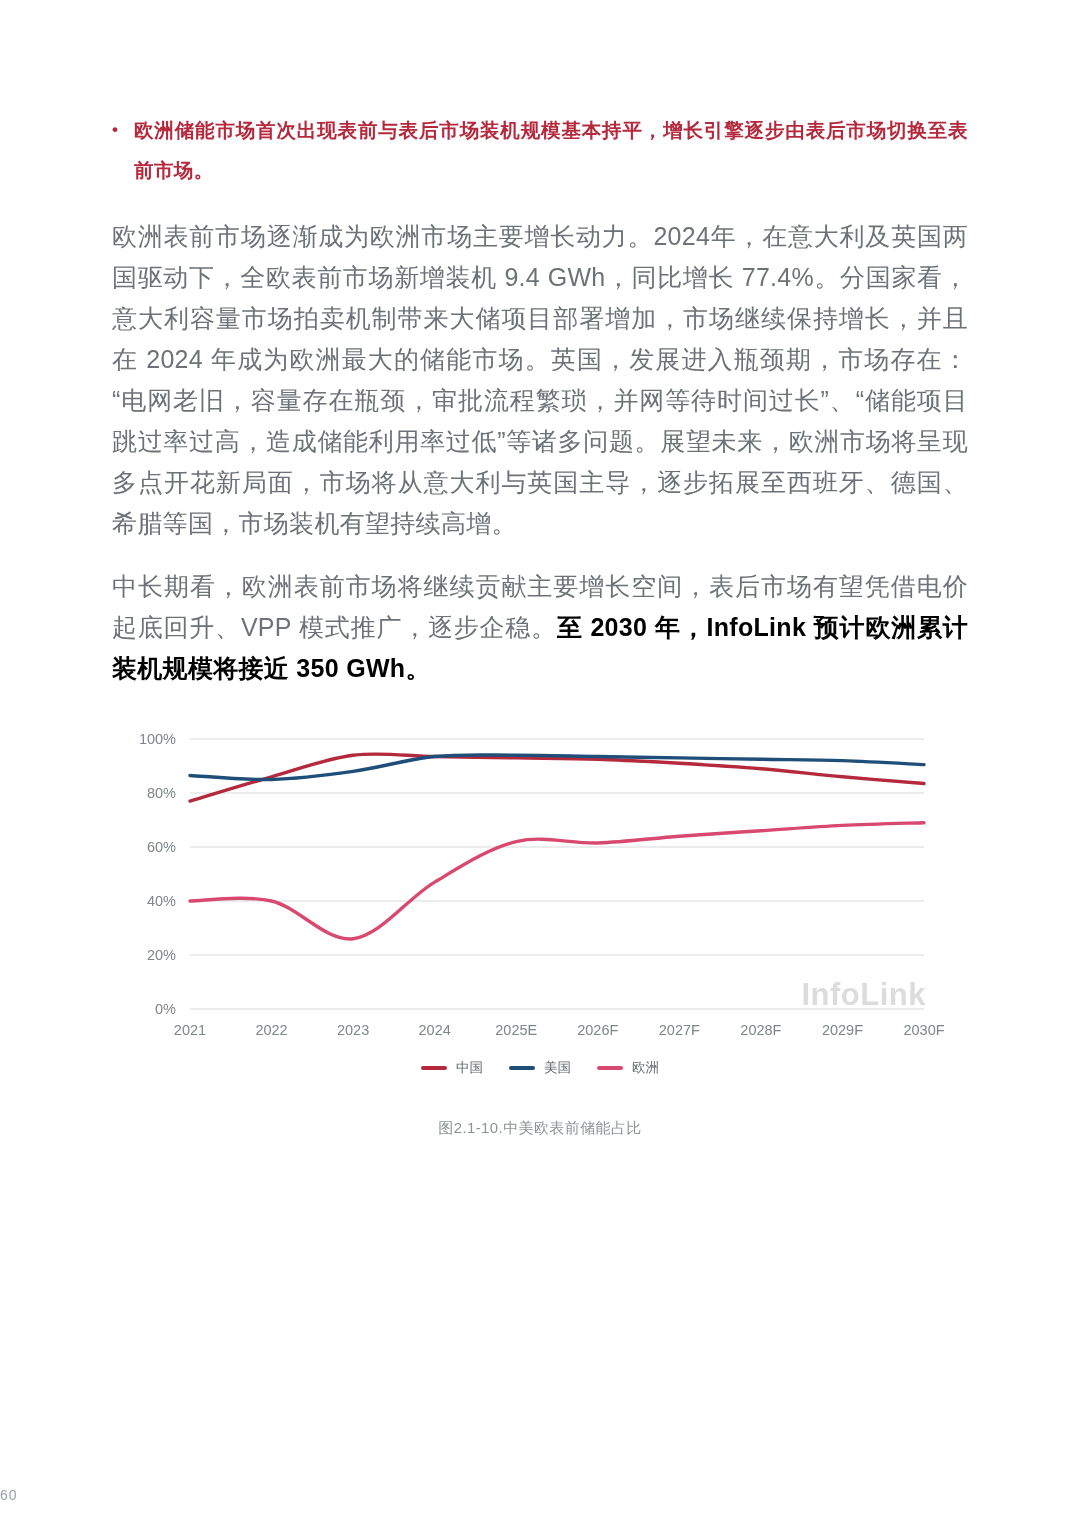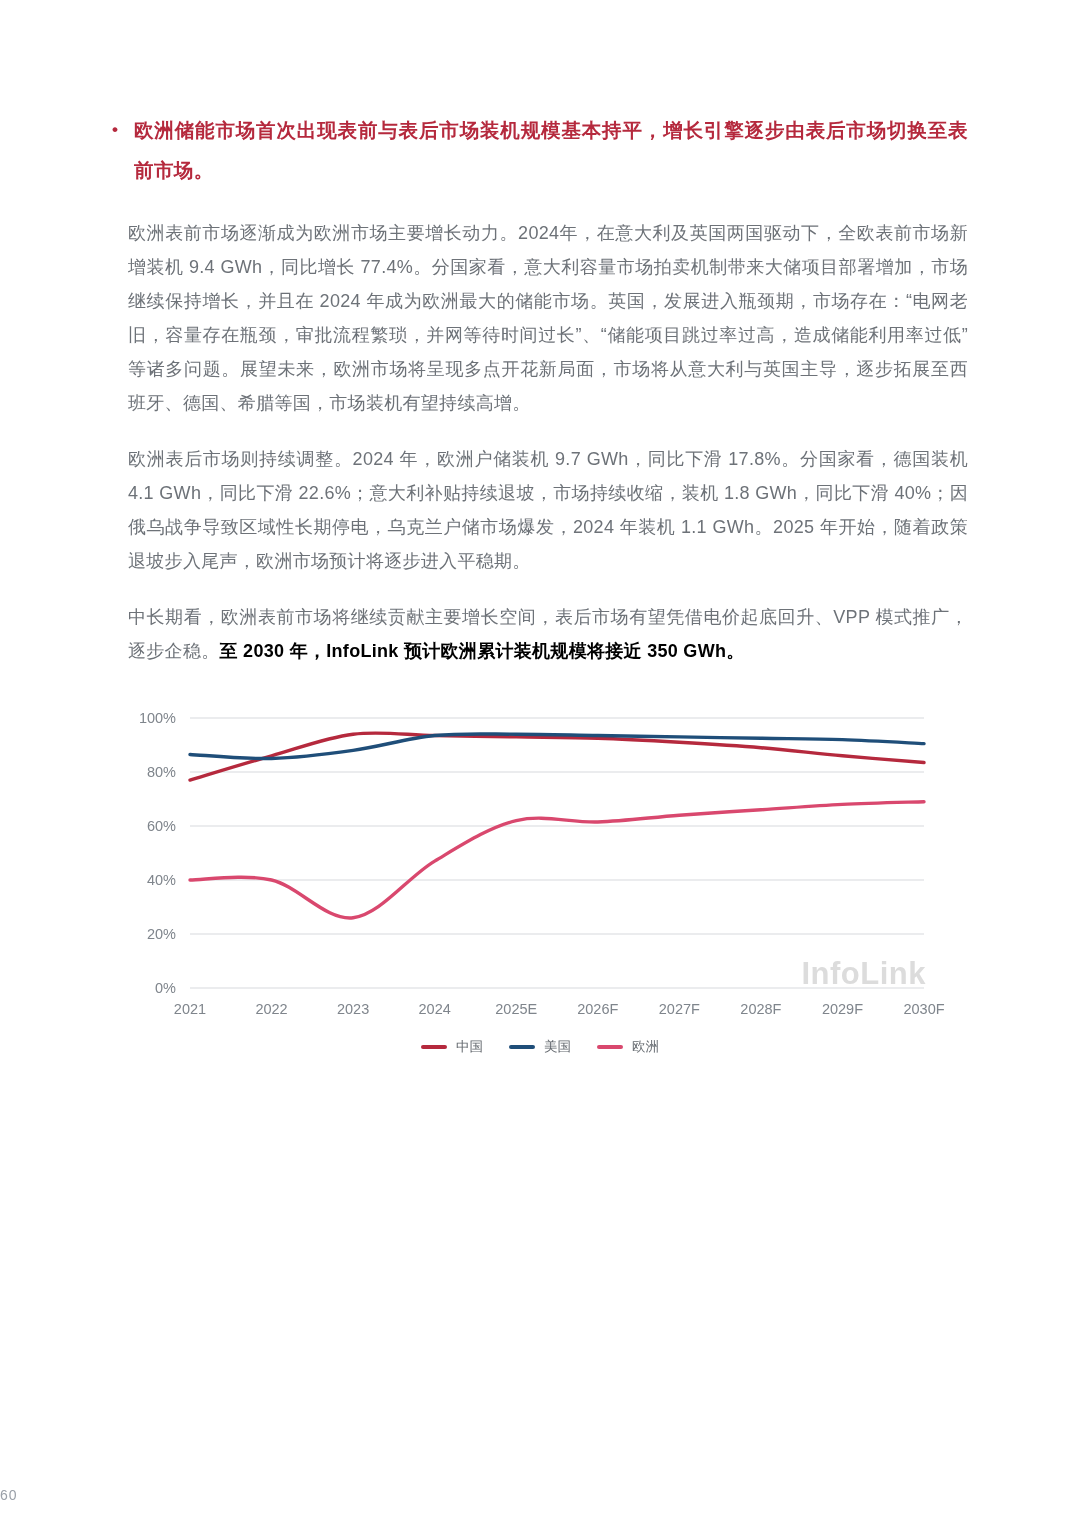--- a/index.html
+++ b/index.html
@@ -46,26 +46,26 @@
   }
   .bullet-text {
     flex: 1 1 auto;
     text-align: justify;
     text-justify: inter-character;
   }
 
   
   .para {
     color: #6d7278;
-    font-size: 18px;
-    line-height: 34px;
+    font-size: 25px;
+    line-height: 41px;
     text-align: justify;
     text-justify: inter-character;
     letter-spacing: 0.3px;
-    margin: 0 0 22px 16px;
+    margin: 0 0 22px 0;
   }
   .para .hl {
     color: #000000;
     font-weight: bold;
   }
 
   
   .figure {
     margin-top: 36px;
     width: 856px;
@@ -134,23 +134,20 @@
 
     <div class="bullet-head">
       <span class="bullet-dot">•</span>
       <span class="bullet-text">欧洲储能市场首次出现表前与表后市场装机规模基本持平，增长引擎逐步由表后市场切换至表前市场。</span>
     </div>
 
     <p class="para">
       <span>欧洲表前市场逐渐成为欧洲市场主要增长动力。2024年，在意大利及英国两国驱动下，全欧表前市场新增装机 9.4 GWh，同比增长 77.4%。分国家看，意大利容量市场拍卖机制带来大储项目部署增加，市场继续保持增长，并且在 2024 年成为欧洲最大的储能市场。英国，发展进入瓶颈期，市场存在：“电网老旧，容量存在瓶颈，审批流程繁琐，并网等待时间过长”、“储能项目跳过率过高，造成储能利用率过低”等诸多问题。展望未来，欧洲市场将呈现多点开花新局面，市场将从意大利与英国主导，逐步拓展至西班牙、德国、希腊等国，市场装机有望持续高增。</span>
     </p>
 
-    <p class="para">
-      <span>欧洲表后市场则持续调整。2024 年，欧洲户储装机 9.7 GWh，同比下滑 17.8%。分国家看，德国装机 4.1 GWh，同比下滑 22.6%；意大利补贴持续退坡，市场持续收缩，装机 1.8 GWh，同比下滑 40%；因俄乌战争导致区域性长期停电，乌克兰户储市场爆发，2024 年装机 1.1 GWh。2025 年开始，随着政策退坡步入尾声，欧洲市场预计将逐步进入平稳期。</span>
-    </p>
 
     <p class="para">
       <span>中长期看，欧洲表前市场将继续贡献主要增长空间，表后市场有望凭借电价起底回升、VPP 模式推广，逐步企稳。</span><span class="hl">至 2030 年，InfoLink 预计欧洲累计装机规模将接近 350 GWh。</span>
     </p>
 
 
     <div class="figure">
       <div class="chart-wrap">
         <svg class="chart-svg" id="chart-svg" width="856" height="330" viewBox="0 0 856 330">
             <line x1="78" y1="284" x2="812" y2="284" stroke="#e4e6e8" stroke-width="1.4"></line>
@@ -190,18 +187,19 @@
         <div class="legend-item">
           <span class="legend-swatch" id="sw1" style="background: rgb(31, 78, 121);"></span>
           <span>美国</span>
         </div>
         <div class="legend-item">
           <span class="legend-swatch" id="sw2" style="background: rgb(217, 72, 110);"></span>
           <span>欧洲</span>
         </div>
       </div>
 
+      <div class="fig-caption">图2.1-10.中美欧表前储能占比</div>
     </div>
 
   </div>
 
   <div class="page-number">60</div>
 </div>
 
 </body></html>

